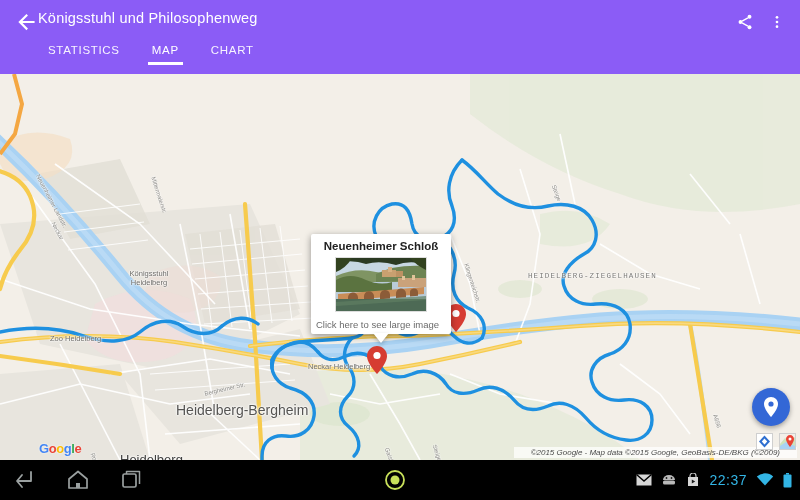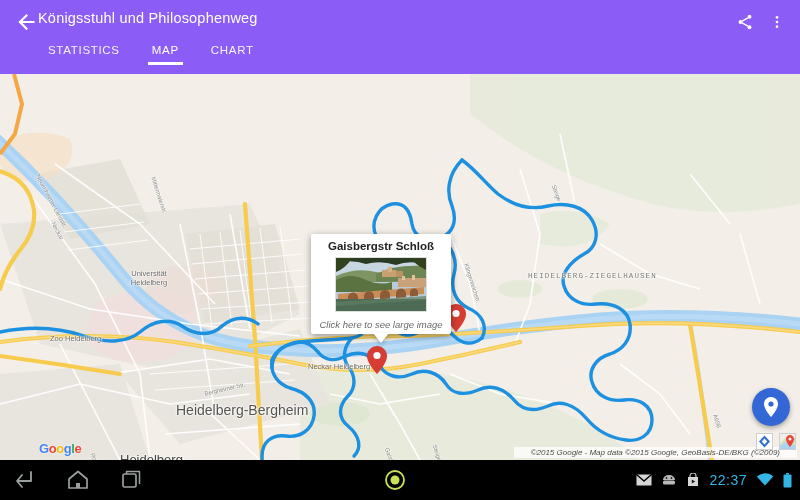--- a/index.html
+++ b/index.html
@@ -200,23 +200,21 @@
     width: 92px;
     height: 55px;
     margin: 0 auto;
     display: block;
     border: 1px solid #ddd;
     box-sizing: border-box;
     overflow: hidden;
     position: relative;
   }
   #iw-caption {
-    text-align: center;
     font-size: 9.5px;
-    font-style: italic;
     color: #6b6b6b;
     margin-top: 7px;
   }
   #iw-tail {
     position: absolute;
     left: 50%;
     bottom: -9px;
     margin-left: -8px;
     width: 0; height: 0;
     border-left: 8px solid transparent;
@@ -444,21 +442,21 @@
                  C410,264 398,262 392,252"></path>
       </g>
 
       <g fill="none" stroke="#1e90e0" stroke-width="3.4" stroke-linejoin="round" stroke-linecap="round">
         <path d="M0,258 C30,252 60,254 84,262 C108,270 128,268 140,258
                  C154,246 170,244 182,252 C196,262 212,262 222,252"></path>
         <path d="M222,252 C234,242 248,242 258,250"></path>
       </g>
     </svg>
 
-    <div class="maplabel poi" style="left:118px; top:196px; width:62px; text-align:center; white-space:normal; line-height:1.15;">Universität Heidelberg</div>
+    <div class="maplabel poi" style="left:118px; top:196px; width:62px; text-align:center; white-space:normal; line-height:1.15;">Königsstuhl Heidelberg</div>
     <div class="maplabel poi" style="left:50px; top:260px;">Zoo Heidelberg</div>
     <div class="maplabel town" style="left:176px; top:328px;">Heidelberg-Bergheim</div>
     <div class="maplabel city" style="left:120px; top:378px;">Heidelberg</div>
     <div class="maplabel district" style="left:528px; top:198px;font-family:Liberation Mono, monospace;">HEIDELBERG-ZIEGELHAUSEN</div>
     <div class="maplabel poi" style="left:308px; top:288px;">Neckar Heidelberg</div>
 
     <div class="maplabel street" style="left:204px; top:312px; transform:rotate(-13deg);">Bergheimer Str.</div>
     <div class="maplabel street" style="left:48px; top:154px; transform:rotate(62deg);">Neckar</div>
     <div class="maplabel street" style="left:22px; top:124px; transform:rotate(62deg);">Neuenheimer Landstr.</div>
     <div class="maplabel street" style="left:140px; top:118px; transform:rotate(72deg);">Mittermaierstr.</div>
@@ -476,21 +474,21 @@
       </svg>
     </div>
     <div class="marker" style="left:446px; top:230px;">
       <svg width="20" height="28" viewBox="0 0 20 28">
         <path d="M10,0 C4.5,0 0,4.5 0,10 C0,17.5 10,28 10,28 C10,28 20,17.5 20,10 C20,4.5 15.5,0 10,0 Z" fill="#d63c32"></path>
         <circle cx="10" cy="9.5" r="3.6" fill="#ffffff"></circle>
       </svg>
     </div>
 
     <div id="infowindow">
-      <div id="iw-title">Gaisbergstr Schloß</div>
+      <div id="iw-title">Neuenheimer Schloß</div>
       <div id="iw-photo">
         <svg width="90" height="53" viewBox="0 0 90 53">
           <rect x="0" y="0" width="90" height="53" fill="#b9cbd8"></rect>
 
           <rect x="0" y="0" width="90" height="18" fill="#c7d7e2"></rect>
 
           <path d="M0,18 Q20,9 40,14 Q60,18 90,10 L90,24 L0,24 Z" fill="#7f9463"></path>
           <path d="M40,16 Q58,6 90,8 L90,22 L40,24 Z" fill="#6d8453"></path>
 
           <rect x="46" y="12" width="14" height="7" fill="#c9a070"></rect>

